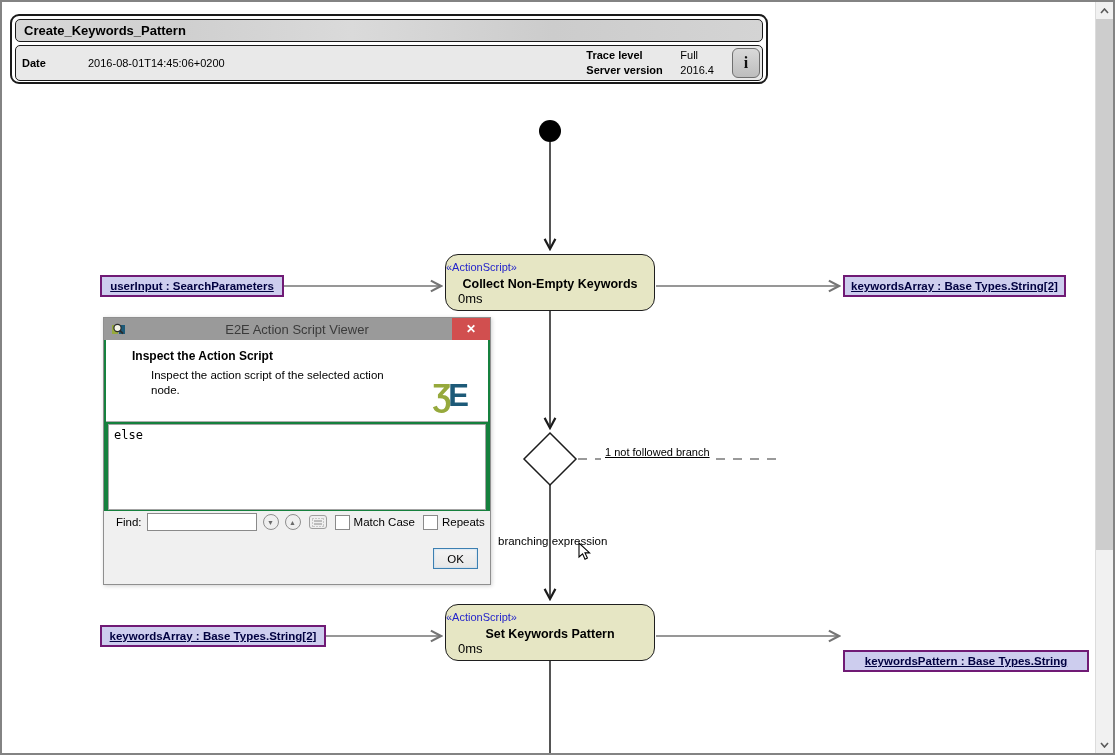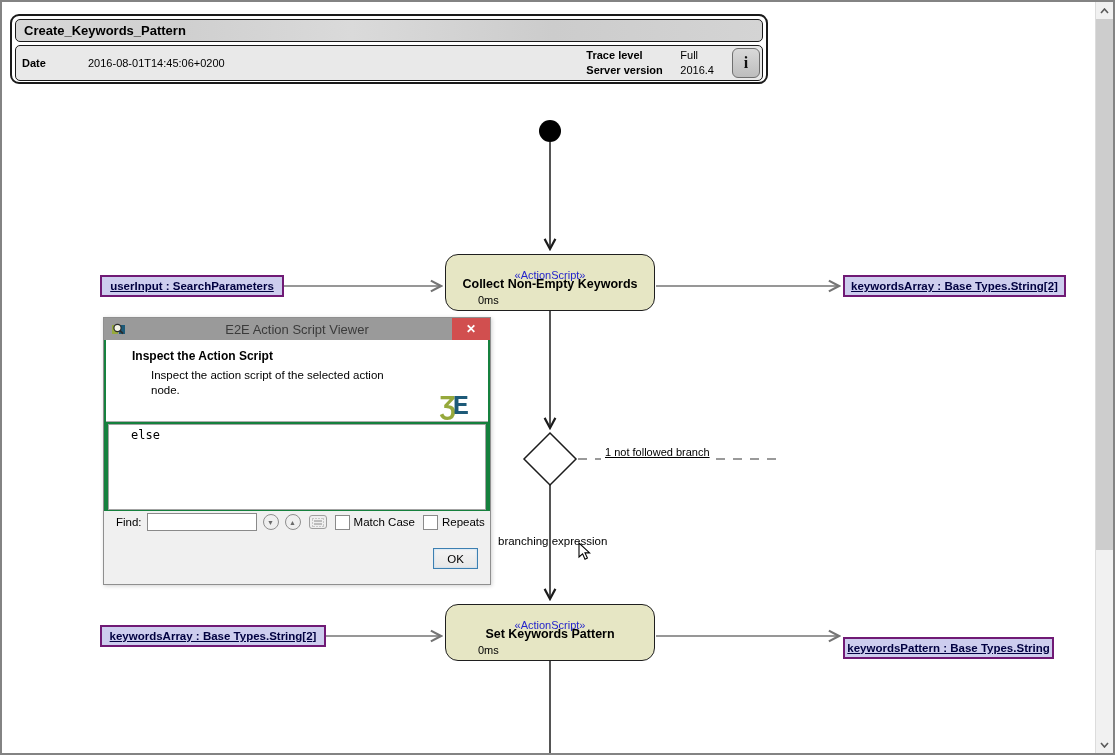--- a/index.html
+++ b/index.html
@@ -24,47 +24,47 @@
   .ti-right{margin-left:auto;margin-right:18px;}
   .ti-right .ti-label{width:94px;}
   .info-btn{width:28px;height:30px;border:1px solid #6f6f6f;border-radius:6px;
     background:linear-gradient(#d9d9d9,#bdbdbd);font-family:"Liberation Serif",serif;
     font-weight:bold;font-size:16px;color:#111;cursor:pointer;padding:0;}
 
   
   .edges-layer{position:absolute;left:0;top:0;z-index:1;}
   .action-node{position:absolute;border:1.5px solid #1f1f1f;border-radius:13px;background:#e6e6c4;
     box-sizing:border-box;z-index:3;}
-  .action-stereotype{position:absolute;top:6px;left:0;right:0;text-align:center;font-size:11px;color:#2323cb;margin-top:8px;}
+  .action-stereotype{position:absolute;top:6px;left:0;right:0;font-size:11px;color:#2323cb;}
   .action-name{position:absolute;top:22px;left:0;right:0;text-align:center;font-size:12.5px;font-weight:bold;color:#000;}
-  .action-duration{position:absolute;left:32px;bottom:4px;font-size:11px;color:#000;}
+  .action-duration{position:absolute;left:12px;bottom:4px;font-size:13px;color:#000;}
   .object-node{position:absolute;height:22px;border:2px solid #701a75;background:#cdcdee;
     box-sizing:border-box;z-index:3;display:flex;align-items:center;justify-content:center;}
   .object-node span{font-size:11.5px;font-weight:bold;text-decoration:underline;color:#000040;white-space:nowrap;}
   .edge-label{position:absolute;font-size:11px;color:#000;white-space:nowrap;z-index:2;}
   .edge-label.underlined{text-decoration:underline;}
 
   
   .dialog{position:absolute;left:103px;top:317px;width:388px;height:268px;background:#15803d;
     border:1px solid #8f8f8f;box-sizing:border-box;z-index:10;box-shadow:1px 1px 4px rgba(0,0,0,0.18);}
   .dlg-titlebar{height:22px;background:#9a9a9a;display:flex;align-items:center;position:relative;}
   .dlg-icon{width:15px;height:15px;margin-left:7px;flex:0 0 auto;}
   .dlg-title{position:absolute;left:0;right:0;text-align:center;font-size:13px;color:#3b3b3b;}
   .dlg-close{position:absolute;right:0;top:0;width:38px;height:22px;background:#d14f4f;border:none;
     color:#fff;font-size:12px;font-weight:bold;cursor:pointer;line-height:22px;text-align:center;padding:0;}
   .dlg-head{position:absolute;left:2px;right:2px;top:22px;height:81px;background:#fff;border-bottom:1px solid #adadad;}
   .dlg-heading{position:absolute;left:26px;top:9px;font-size:12px;font-weight:bold;color:#000;}
   .dlg-desc{position:absolute;left:45px;top:28px;width:255px;font-size:11.5px;line-height:15px;color:#000;}
-  .dlg-logo{position:absolute;right:22px;top:54px;font-family:Liberation Mono, monospace;
-    font-weight:bold;font-size:27px;letter-spacing:-3px;line-height:27px;}
+  .dlg-logo{position:absolute;right:22px;top:42px;font-family:Liberation Sans, sans-serif;
+    font-weight:bold;font-size:31px;letter-spacing:-3px;line-height:27px;}
   .logo-g1{color:#96a93c;}
   .logo-g2{color:#1d5a78;}
   .dlg-code{position:absolute;left:4px;right:4px;top:106px;height:86px;background:#fff;border:1px solid #a3a3a3;
     box-sizing:border-box;font-family:"DejaVu Sans Mono","Liberation Mono",monospace;font-size:12px;
-    padding:3px 22px;color:#000;}
+    padding:3px 5px;color:#000;}
   .dlg-find{position:absolute;left:0;right:0;top:193px;height:23px;background:#f0f0f0;border-bottom:1px solid #b9b9b9;
     display:flex;align-items:center;padding-left:12px;box-sizing:border-box;font-size:11.5px;}
   .find-input{width:104px;height:16px;border:1px solid #8a8a8a;margin-left:5px;font-size:11px;padding:0 2px;background:#fff;}
   .find-circle{width:16px;height:16px;border-radius:50%;border:1px solid #8e8e8e;background:#efefef;
     display:flex;align-items:center;justify-content:center;font-size:7px;color:#6a6a6a;margin-left:6px;cursor:pointer;box-sizing:border-box;padding:0;}
   .find-highlight{width:18px;height:14px;border:1px solid #9e9e9e;border-radius:3px;background:#efefef;margin-left:8px;
     display:flex;align-items:center;justify-content:center;cursor:pointer;padding:0;}
   .checkbox{width:13px;height:13px;border:1px solid #8a8a8a;background:#fff;margin-left:8px;cursor:pointer;flex:0 0 auto;}
   .cb-label{margin-left:4px;color:#000;}
   .dlg-bottom{position:absolute;left:0;right:0;bottom:0;height:51px;background:#f0f0f0;}
@@ -153,21 +153,21 @@
 
   <div class="object-node" style="left:100px;top:275px;width:184px">
     <span>userInput : SearchParameters</span>
   </div>
   <div class="object-node" style="left:843px;top:275px;width:223px">
     <span>keywordsArray : Base Types.String[2]</span>
   </div>
   <div class="object-node" style="left:100px;top:625px;width:226px">
     <span>keywordsArray : Base Types.String[2]</span>
   </div>
-  <div class="object-node" style="left:843px;top:637px;width:211px">
+  <div class="object-node" style="left:843px;top:650px;width:246px">
     <span>keywordsPattern : Base Types.String</span>
   </div>
 
   <div class="edge-label underlined" style="left:605px;top:446px">1 not followed branch</div>
   <div class="edge-label" style="left:498px;top:535px;font-size:11.5px">branching expression</div>
 
   <div class="dialog">
     <div class="dlg-titlebar">
       <svg class="dlg-icon" viewBox="0 0 15 15">
         <rect x="1" y="3" width="6" height="9" fill="#96a93c"></rect>

